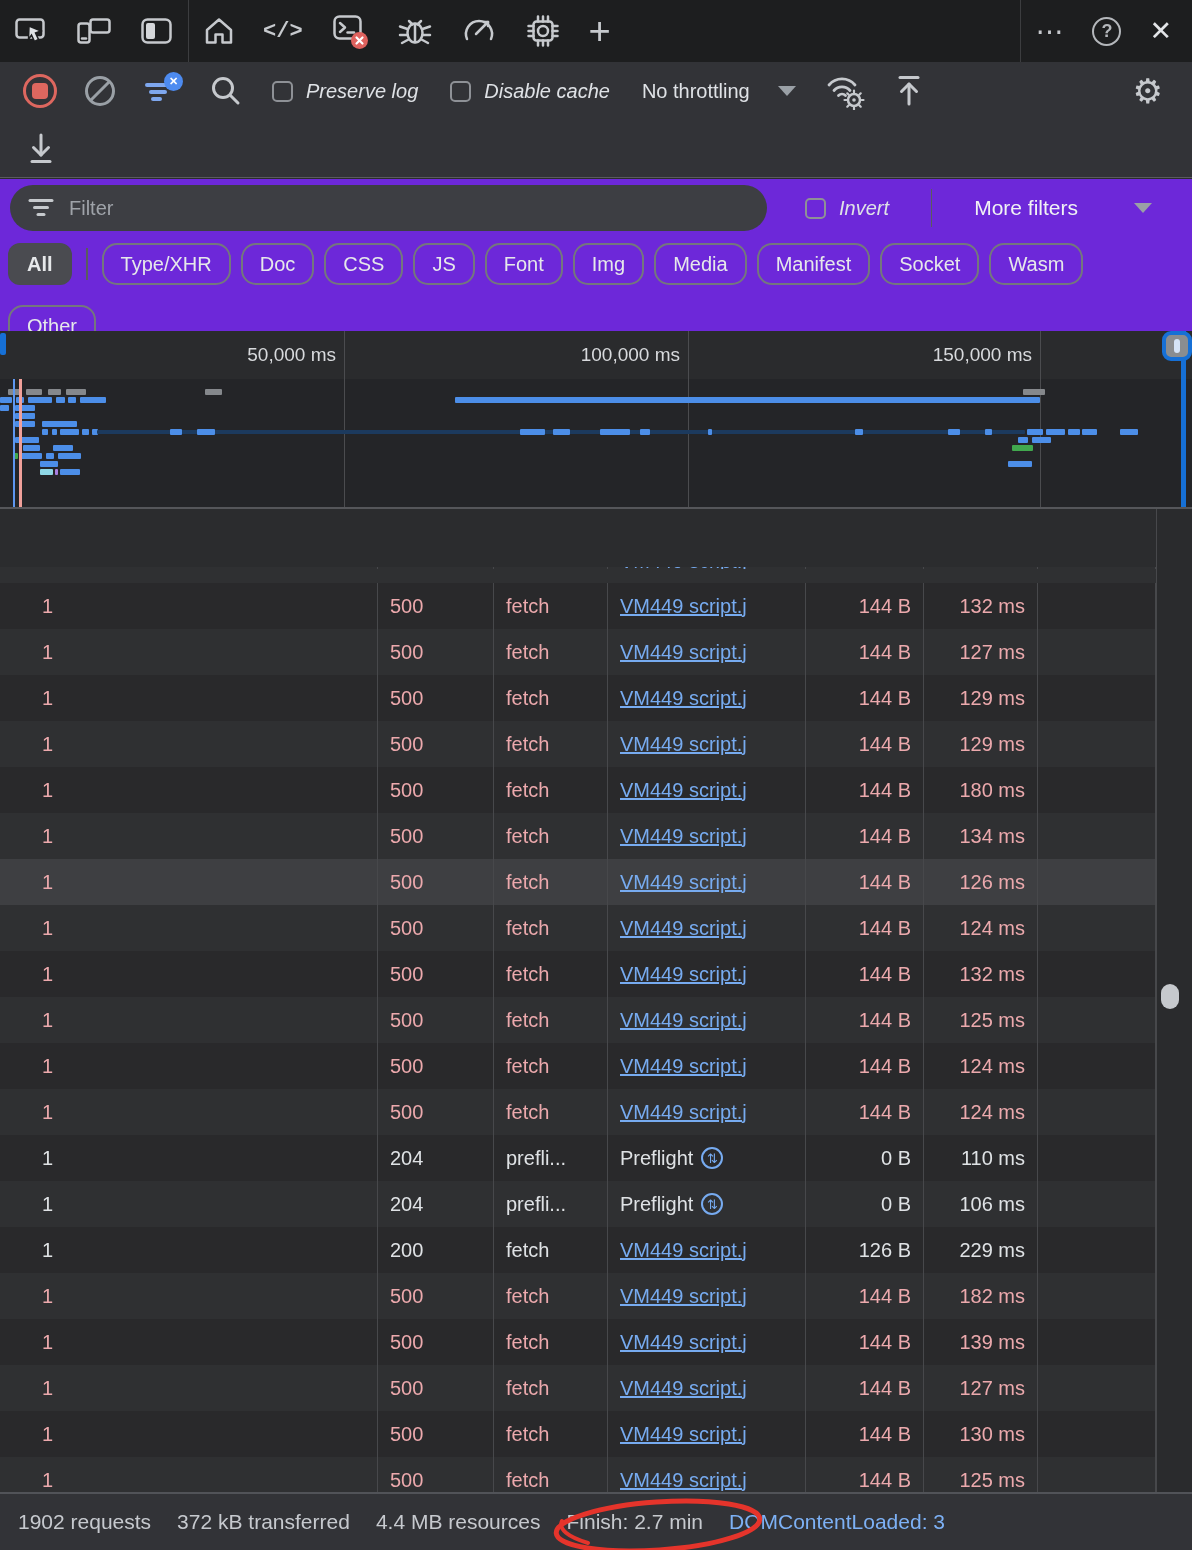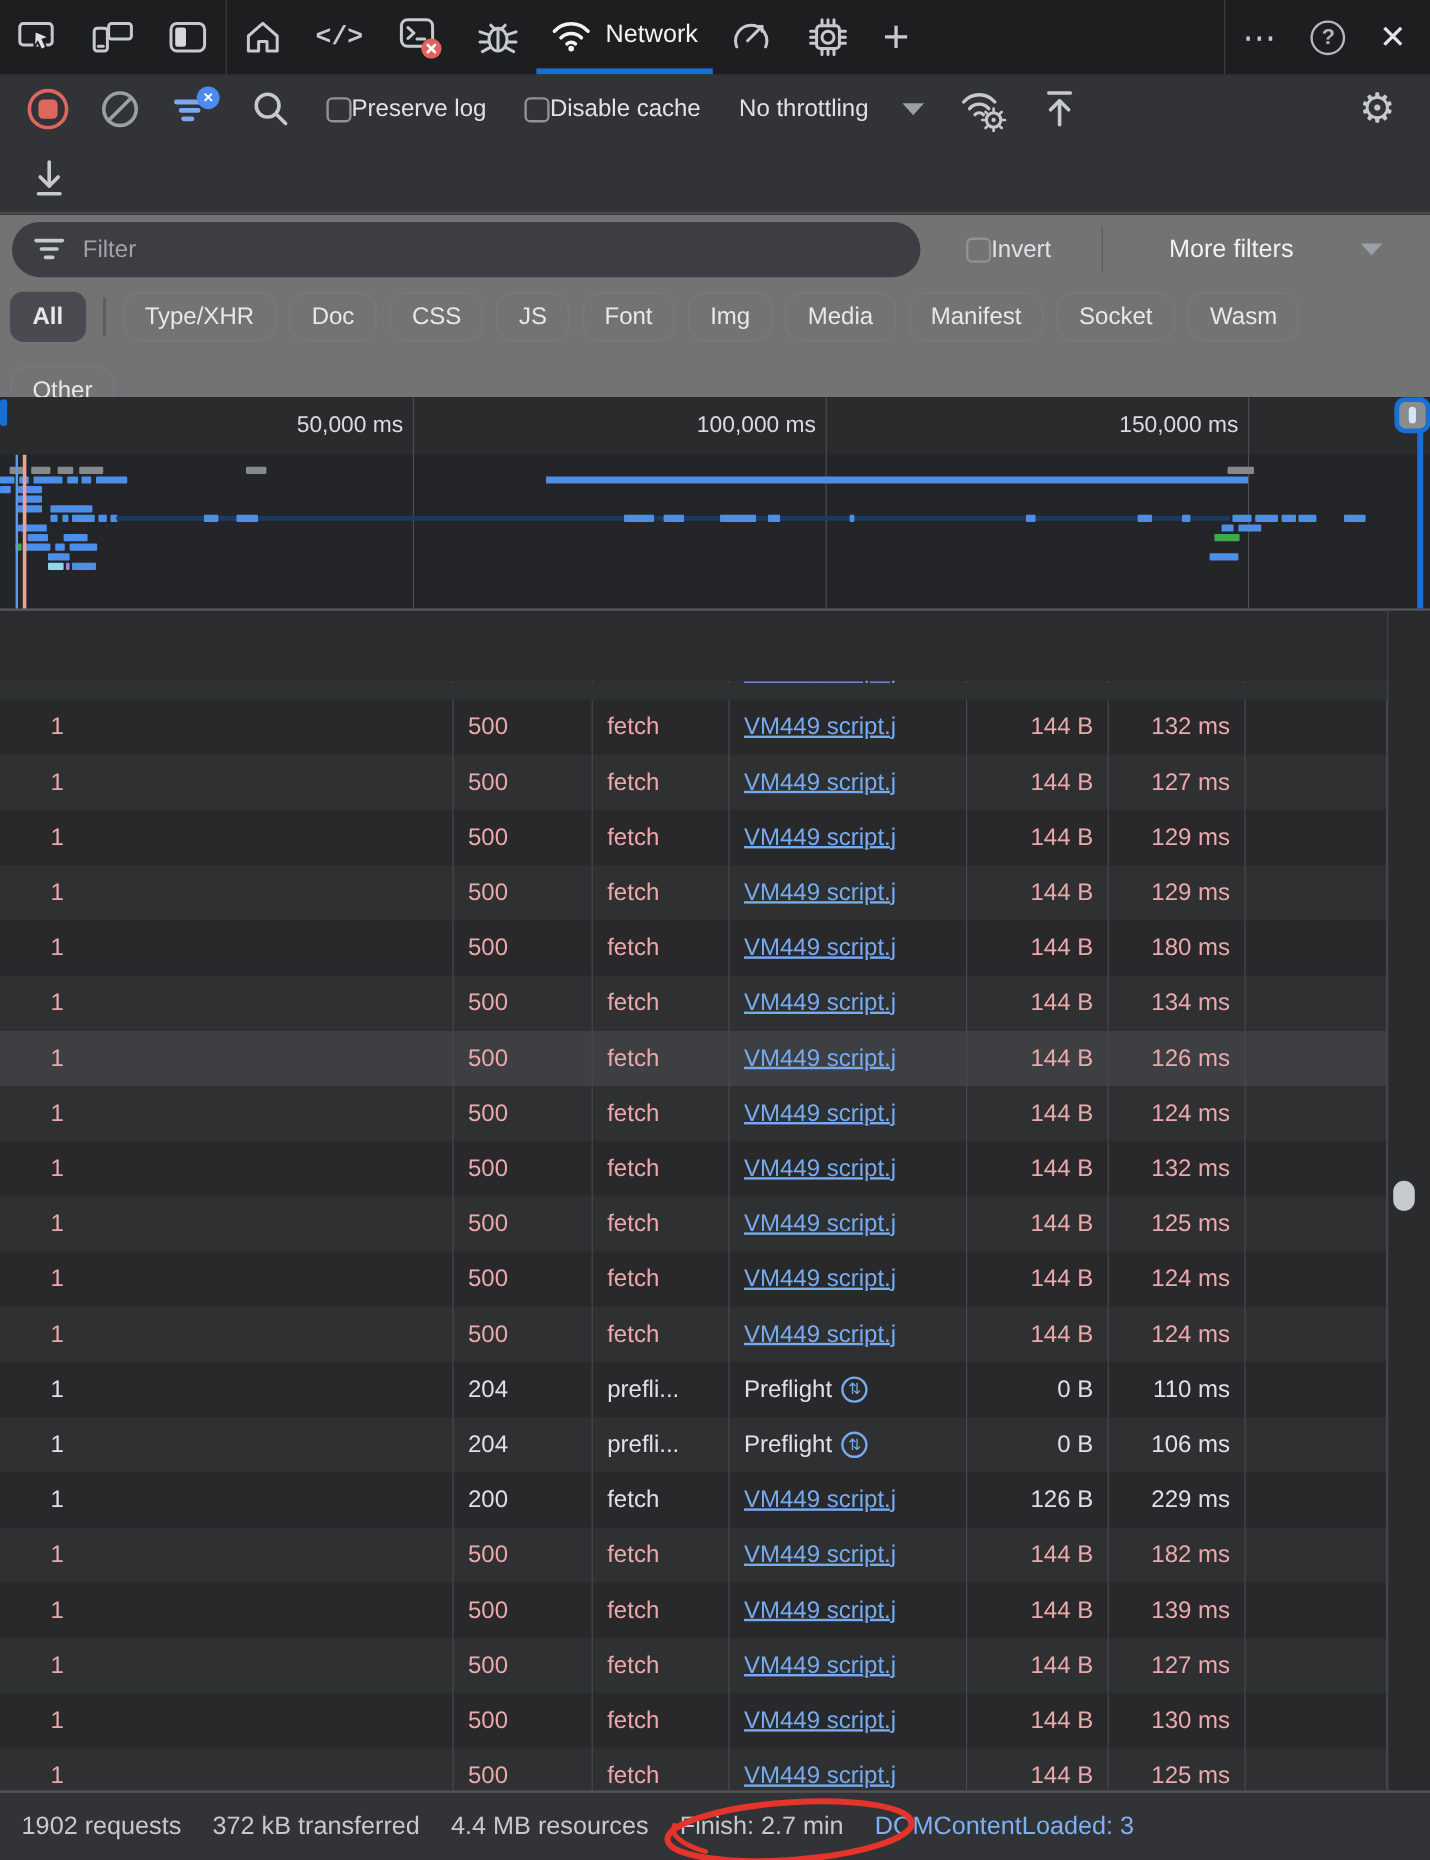--- a/index.html
+++ b/index.html
@@ -36,31 +36,31 @@
     display:flex; align-items:center; justify-content:center; }
   .rec .sq { width:16px; height:16px; border-radius:4px; background:#dd675f; }
   .filter-act { position:relative; width:40px; height:36px; }
   .filter-act .ln { position:absolute; height:4px; border-radius:2px; background:#7ea7ee; }
   .filter-act .l1 { top:10px; left:2px; width:26px; }
   .filter-act .l2 { top:17px; left:6px; width:18px; }
   .filter-act .l3 { top:24px; left:8px; width:11px; }
   .filter-act .badge { position:absolute; top:-1px; right:0; width:19px; height:19px; border-radius:50%;
     background:#4d8bf0; color:#fff; font-size:11px; font-weight:bold;
     display:flex; align-items:center; justify-content:center; }
-  .check { display:flex; align-items:center; padding:0 16px; cursor:pointer; }
+  .check { display:flex; align-items:center; gap:13px; padding:0 16px; cursor:pointer;font-style:italic; }
   .cb { width:21px; height:21px; border:2.5px solid #8e9196; border-radius:5px; background:transparent; flex:none; }
   .tool-label { color:#dfe2e6; font-size:20px; white-space:nowrap; }
   .throttle { display:flex; align-items:center; gap:28px; padding:0 16px; cursor:pointer; }
   .tri-down { width:0; height:0; border-left:9px solid transparent; border-right:9px solid transparent;
     border-top:10px solid #9aa0a6; }
   .gear-glyph { font-size:34px; color:#c6c9cd; font-family:"DejaVu Sans", sans-serif; line-height:1; }
   .push-right { margin-left:auto; margin-right:16px; }
 
   
-  .filterbar { position:absolute; top:179px; left:0; width:1192px; height:152px; background:#737373; }
+  .filterbar { position:absolute; top:179px; left:0; width:1192px; height:152px; background:#6d28d9; }
   .filter-top { display:flex; align-items:center; height:58px; padding:0 10px; }
   .finput { width:757px; height:46px; border-radius:23px; background:#3d3e43;
     display:flex; align-items:center; padding:0 18px; gap:15px; }
   .fglyph { position:relative; width:26px; height:22px; flex:none; }
   .fglyph span { position:absolute; height:3px; border-radius:2px; background:#c6c9cd; left:50%; transform:translateX(-50%); }
   .fglyph .a { top:2px; width:25px; } .fglyph .b { top:9px; width:16px; } .fglyph .c { top:16px; width:9px; }
   .finput input { background:transparent; border:none; outline:none; color:#e3e5e8; font-size:20px;
     font-family:"Liberation Sans", sans-serif; width:100%; }
   .finput input::placeholder { color:#9fa3a9; }
   .invert-wrap { margin-left:22px; }
@@ -164,29 +164,20 @@
         <path d="M25.5,25.5 L31.5,31.5 M31.5,25.5 L25.5,31.5" stroke="#ffffff" stroke-width="2.2" stroke-linecap="round"></path>
       </svg>
     </div>
     <div class="tbtn">
       <svg width="36" height="34" viewBox="0 0 36 34">
         <ellipse class="icon-stroke" cx="18" cy="19" rx="7.5" ry="9.5"></ellipse>
         <path class="icon-stroke" d="M12,7 L15.5,10.5 M24,7 L20.5,10.5"></path>
         <path class="icon-stroke" d="M10.5,15 L3,12.5 M10.5,21 L3,21 M11.5,25.5 L5,29 M25.5,15 L33,12.5 M25.5,21 L33,21 M24.5,25.5 L31,29"></path>
         <line class="icon-stroke" x1="18" y1="10" x2="18" y2="28"></line>
       </svg>
-    </div>
-    <div class="net-tab">
-      <svg width="34" height="30" viewBox="0 0 34 30">
-        <path d="M3,12 A 19,19 0 0 1 31,12" fill="none" stroke="#f1f3f4" stroke-width="3" stroke-linecap="round"></path>
-        <path d="M8.5,17.5 A 12,12 0 0 1 25.5,17.5" fill="none" stroke="#f1f3f4" stroke-width="3" stroke-linecap="round"></path>
-        <path d="M13.5,22.5 A 5.5,5.5 0 0 1 20.5,22.5" fill="none" stroke="#f1f3f4" stroke-width="3" stroke-linecap="round"></path>
-        <circle cx="17" cy="26.5" r="2.4" fill="#f1f3f4"></circle>
-      </svg>
-      <span class="lbl">Network</span>
     </div>
     <div class="tbtn">
       <svg width="36" height="32" viewBox="0 0 36 32">
         <path class="icon-stroke" d="M6,24 A 13,13 0 1 1 30,24"></path>
         <line class="icon-stroke" x1="15" y1="19" x2="27" y2="7"></line>
         <path class="icon-stroke" d="M23,7 L27,7 L27,11"></path>
       </svg>
     </div>
     <div class="tbtn">
       <svg width="36" height="36" viewBox="0 0 36 36">

